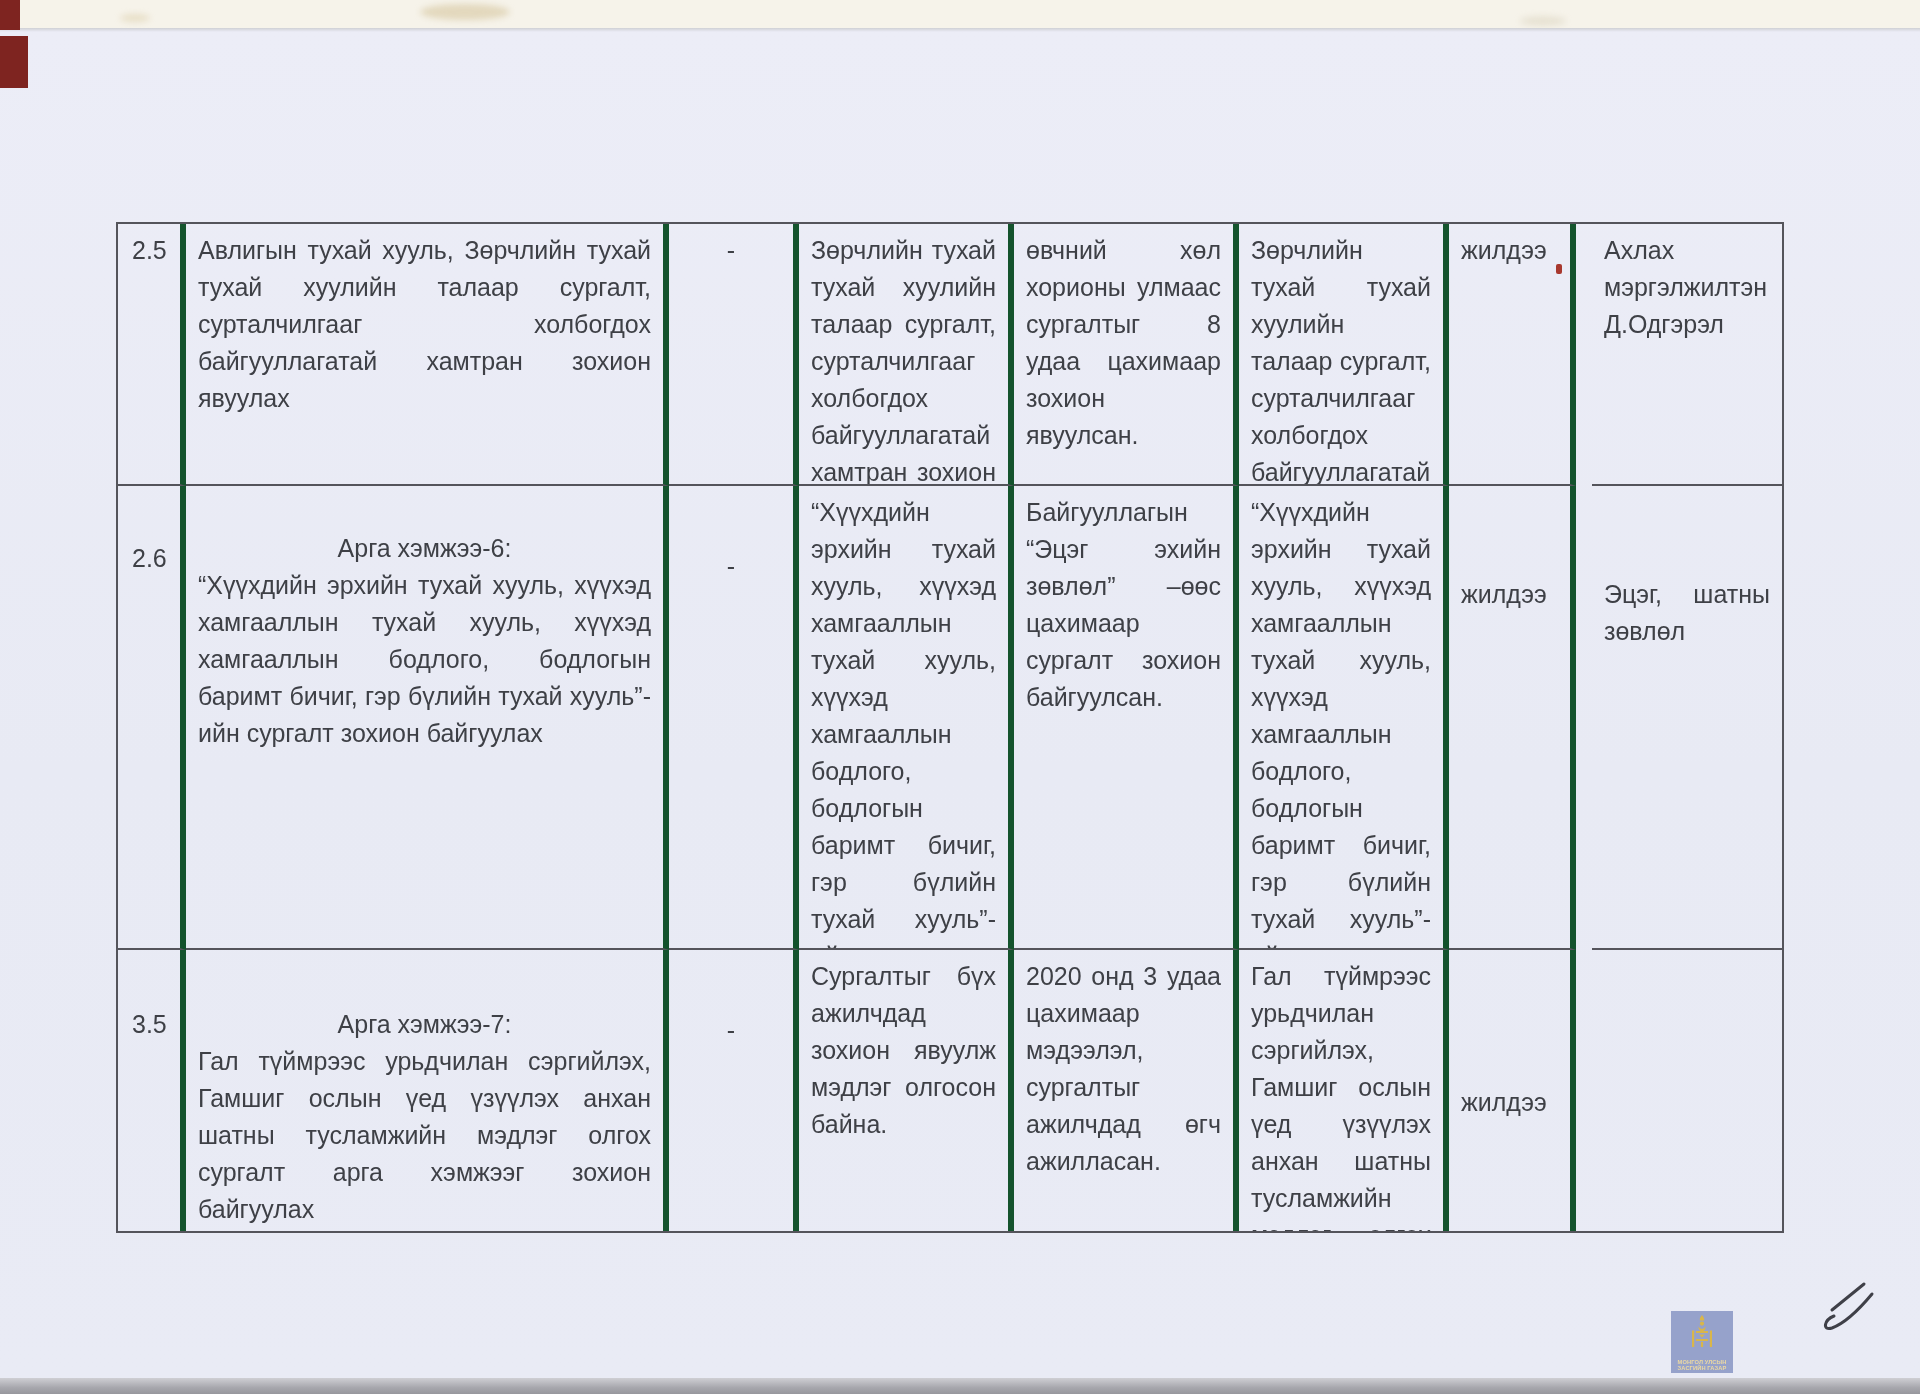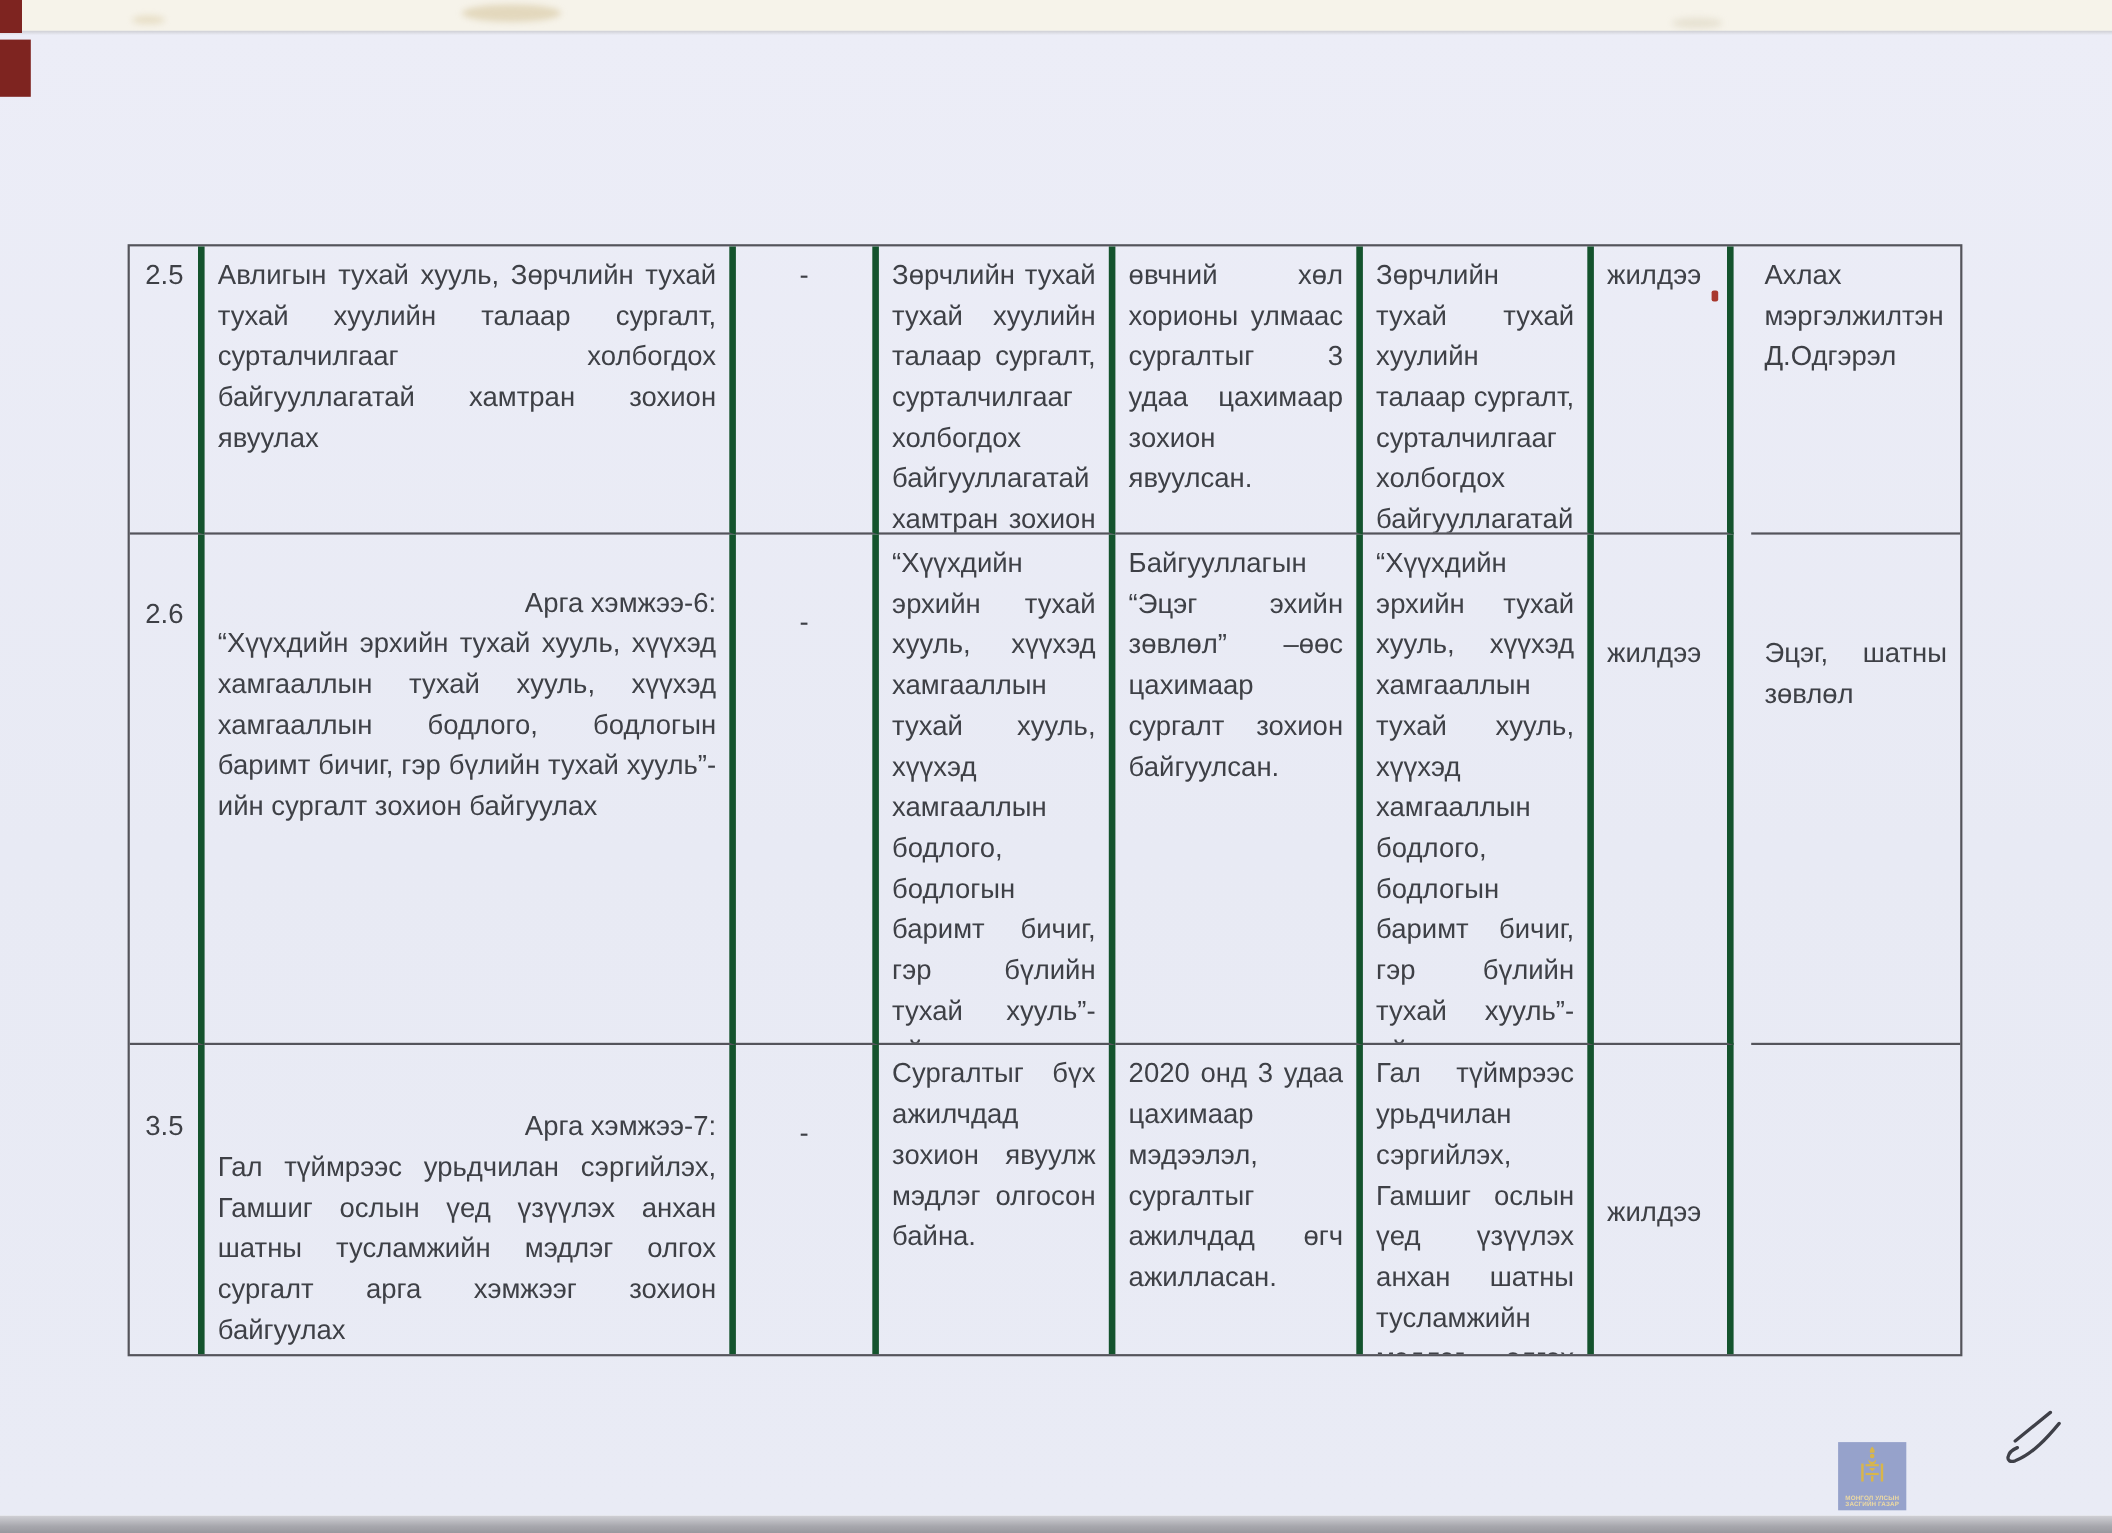--- a/index.html
+++ b/index.html
@@ -51,21 +51,21 @@
     box-sizing:border-box;
     padding:8px 12px;
     overflow:hidden;
     text-align:justify;
     text-justify:inter-word;
   }
   .cell.last-col{border-right:none;margin-left:16px;}
   .cell.last-row{border-bottom:none;}
   .cell.num{text-align:left;padding-left:14px;}
   .cell.dash{text-align:center;}
-  .task-title{text-align:right;}
+  .task-title{text-align:center;}
 
   
   .stamp{
     position:absolute;left:1671px;top:1311px;width:62px;height:62px;
     background:#96a2cb;
     display:flex;flex-direction:column;align-items:center;
     overflow:hidden;
   }
   .stamp svg{margin-top:4px;}
   .stamp-text{
@@ -92,21 +92,21 @@
 <div class="red-mark m1"></div>
 <div class="red-mark m2"></div>
 <div class="red-speck"></div>
 
 <div class="doc-table">
 
   <div class="cell num">2.5</div>
   <div class="cell">Авлигын тухай хууль, Зөрчлийн тухай тухай хуулийн талаар сургалт, сурталчилгааг холбогдох байгууллагатай хамтран зохион явуулах</div>
   <div class="cell dash">-</div>
   <div class="cell">Зөрчлийн тухай тухай хуулийн талаар сургалт, сурталчилгааг холбогдох байгууллагатай хамтран зохион явуулна.</div>
-  <div class="cell">өвчний хөл хорионы улмаас сургалтыг 3 удаа цахимаар зохион явуулсан.</div>
+  <div class="cell">өвчний хөл хорионы улмаас сургалтыг 8 удаа цахимаар зохион явуулсан.</div>
   <div class="cell">Зөрчлийн тухай тухай хуулийн талаар сургалт, сурталчилгааг холбогдох байгууллагатай хамтран зохион явуулсан байна.</div>
   <div class="cell">жилдээ</div>
   <div class="cell last-col">Ахлах мэргэлжилтэн Д.Одгэрэл</div>
 
   <div class="cell num" style="padding-top:54px">2.6</div>
   <div class="cell" style="padding-top:44px">
     <div class="task-title">Арга хэмжээ-6:</div>
     <div>“Хүүхдийн эрхийн тухай хууль, хүүхэд хамгааллын тухай хууль, хүүхэд хамгааллын бодлого, бодлогын баримт бичиг, гэр бүлийн тухай хууль”-ийн сургалт зохион байгуулах</div>
   </div>
   <div class="cell dash" style="padding-top:62px">-</div>

